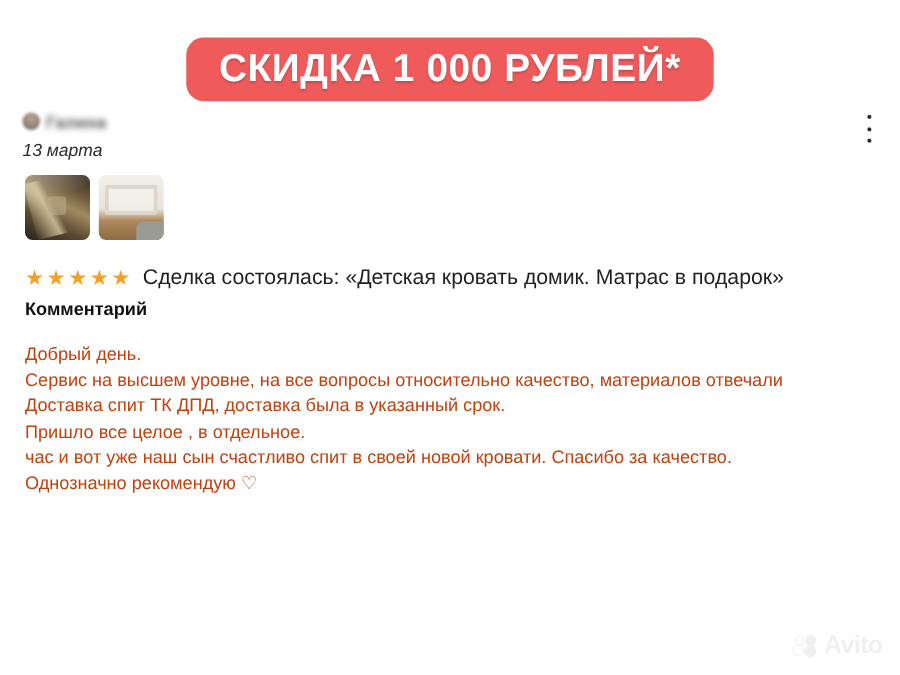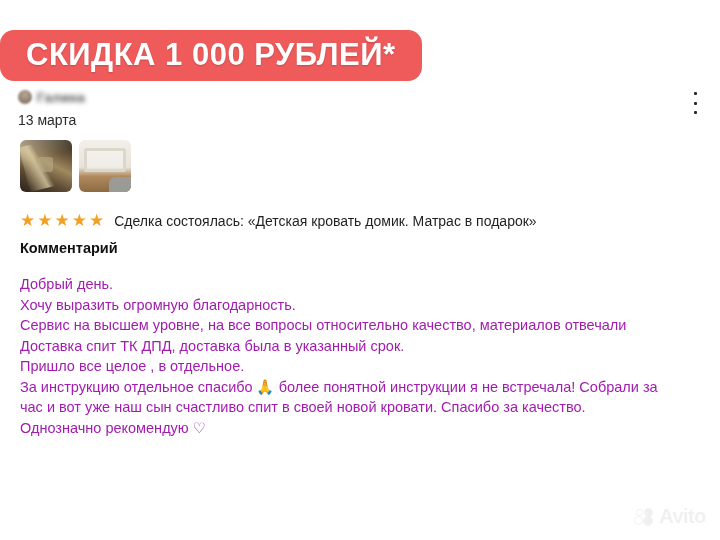--- a/index.html
+++ b/index.html
@@ -16,21 +16,21 @@
     position: relative;
   }
 
   
   .promo-wrap {
     position: absolute;
     left: 0;
     top: 30px;
     width: 720px;
     display: flex;
-    justify-content: flex-start;
+    justify-content: center;
   }
   .promo-banner {
     background: #ef5b5b;
     border-radius: 14px;
     padding: 9px 26px 11px 26px;
     display: inline-block;
   }
   .promo-text {
     color: #ffffff;
     font-size: 31px;
@@ -67,20 +67,21 @@
     color: #4a4a4a;
     font-weight: bold;
     filter: blur(2.6px);
     letter-spacing: 0.4px;
     user-select: none;
   }
   .review-date {
     margin-top: 6px;
     font-size: 14px;
     color: #2b2b2b;
+    font-style: italic;
   }
 
   
   .kebab-menu {
     position: absolute;
     right: 16px;
     top: 90px;
     width: 18px;
     height: 26px;
     display: flex;
@@ -172,40 +173,40 @@
     display: flex;
     gap: 2px;
     margin-right: 10px;
   }
   .star {
     color: #f2a128;
     font-size: 17px;
     line-height: 17px;
   }
   .deal-text {
-    font-size: 14px;
+    font-size: 17px;
     color: #1f1f1f;
   }
 
   
   .comment {
     position: absolute;
     left: 20px;
     top: 240px;
     width: 690px;
   }
   .comment-title {
     font-size: 14.5px;
     font-weight: bold;
     color: #111111;
     margin-bottom: 18px;
   }
   .comment-line {
     font-size: 14.5px;
-    color: #a21caf;
+    color: #c2410c;
     line-height: 20.5px;
     white-space: pre-wrap;
   }
 
   
   .watermark {
     position: absolute;
     right: 14px;
     bottom: 12px;
     display: flex;
@@ -271,25 +272,23 @@
     <span class="star">★</span>
     <span class="star">★</span>
     <span class="star">★</span>
   </div>
   <div class="deal-text">Сделка состоялась: «Детская кровать домик. Матрас в подарок»</div>
 </div>
 
 <div class="comment">
   <div class="comment-title">Комментарий</div>
   <div class="comment-line">Добрый день.</div>
-  <div class="comment-line">Хочу выразить огромную благодарность.</div>
   <div class="comment-line">Сервис на высшем уровне, на все вопросы относительно качество, материалов отвечали</div>
   <div class="comment-line">Доставка спит ТК ДПД, доставка была в указанный срок.</div>
   <div class="comment-line">Пришло все целое , в отдельное.</div>
-  <div class="comment-line">За инструкцию отдельное спасибо 🙏 более понятной инструкции я не встречала! Собрали за</div>
   <div class="comment-line">час и вот уже наш сын счастливо спит в своей новой кровати. Спасибо за качество.</div>
   <div class="comment-line">Однозначно рекомендую ♡</div>
 </div>
 
 <div class="watermark">
   <div class="wm-logo">
     <span class="wm-c1"></span>
     <span class="wm-c2"></span>
     <span class="wm-c3"></span>
     <span class="wm-c4"></span>

